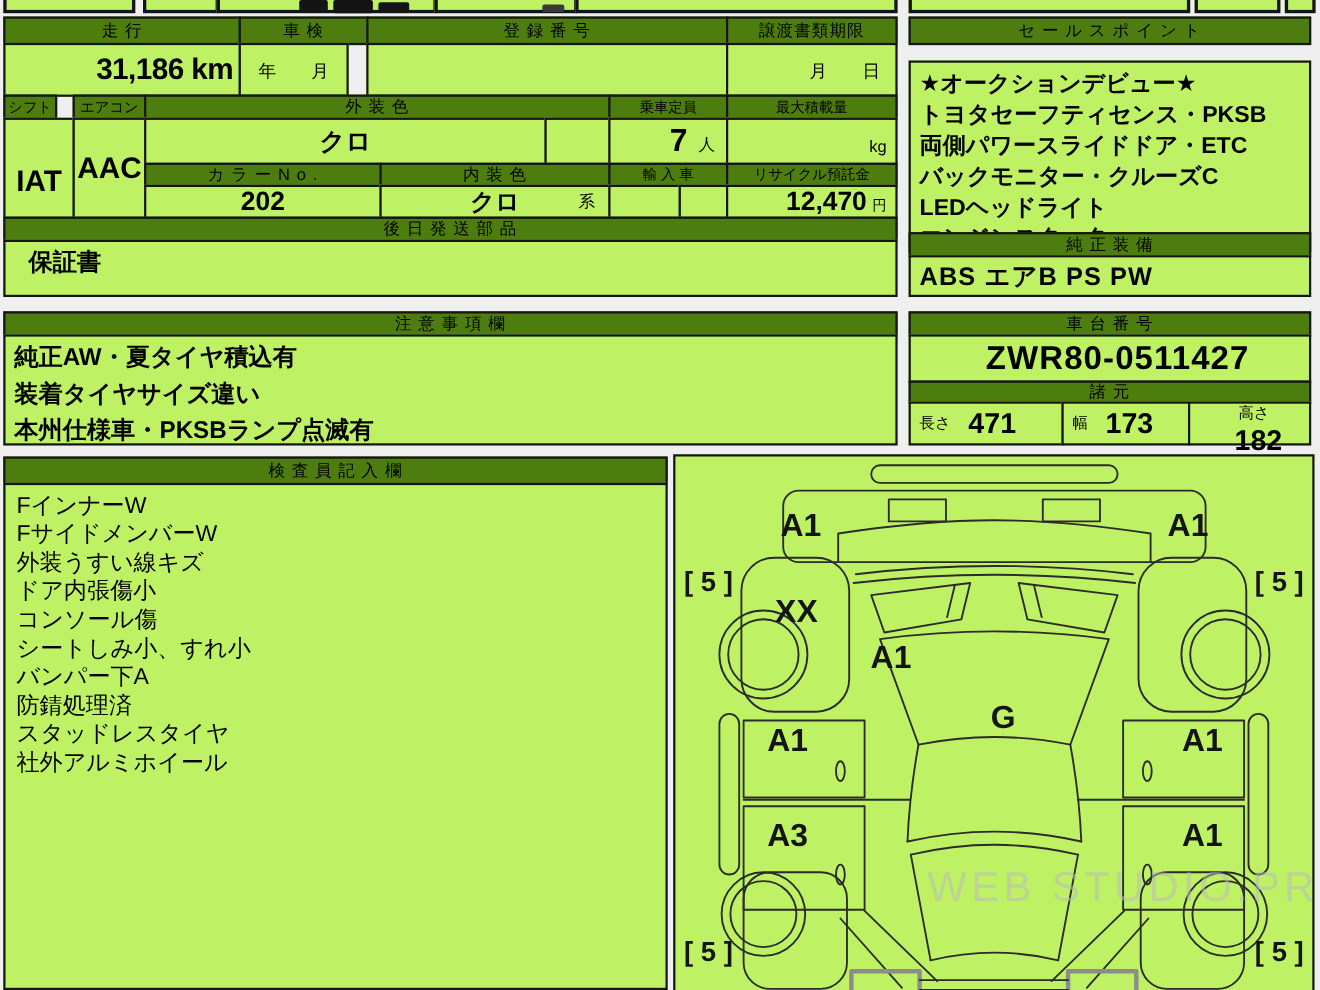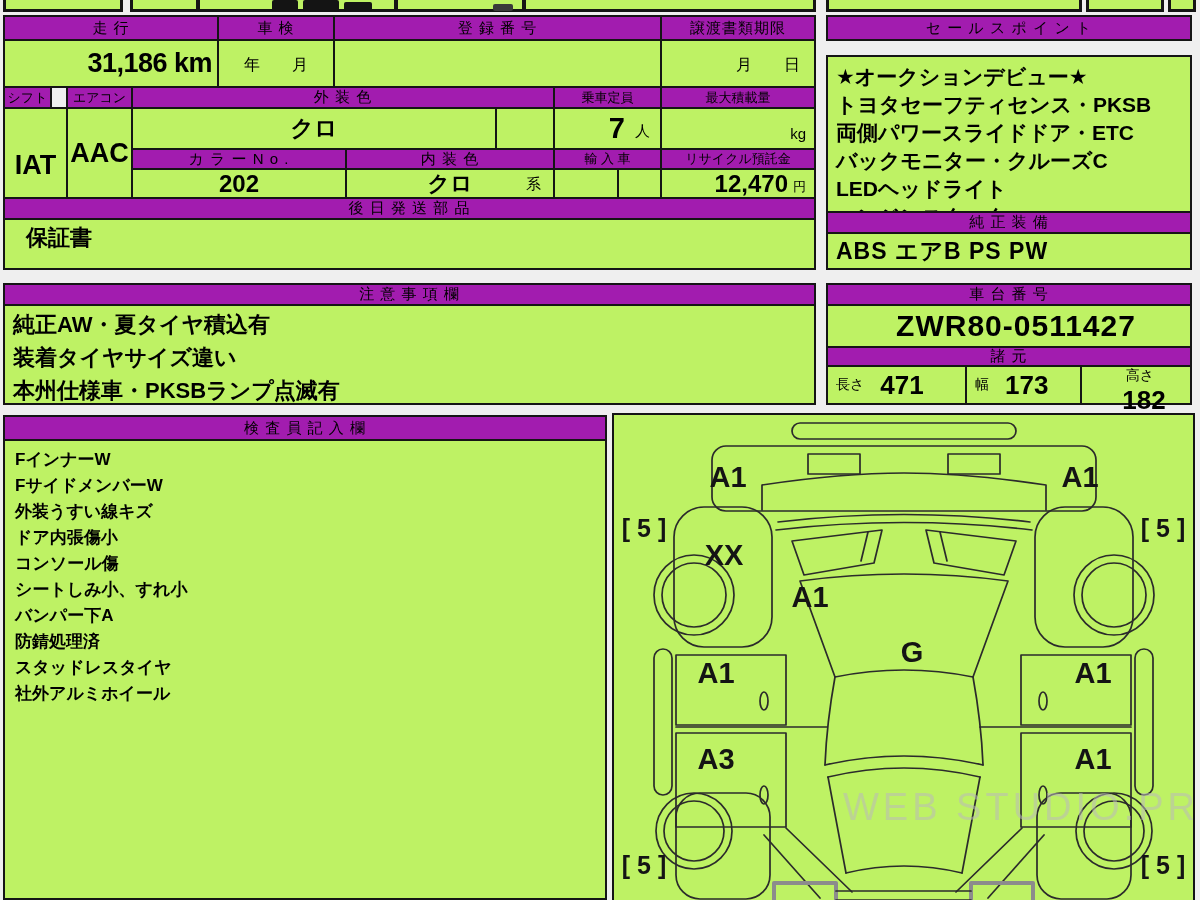--- a/index.html
+++ b/index.html
@@ -1,29 +1,29 @@
 <!DOCTYPE html>
 <html><head>
 <meta charset="utf-8">
 <style>
   html,body{margin:0;padding:0;background:#efefef;}
   #sheet{position:relative;width:1200px;height:900px;overflow:hidden;background:#efefef;
          font-family:"Liberation Sans","DejaVu Sans",sans-serif;color:#000;}
   .cell{position:absolute;box-sizing:border-box;border:2px solid #151515;background:#bef264;}
   .cut{border-width:3px;}
-  .hdr{background:#a21caf;display:flex;align-items:center;justify-content:center;
+  .hdr{background:#4d7c0f;display:flex;align-items:center;justify-content:center;
        font-size:15px;letter-spacing:1px;white-space:nowrap;}
   .hdr.sm{font-size:13px;letter-spacing:0;}
   .flex{display:flex;align-items:center;}
   .jc{justify-content:center;}
   .je{justify-content:flex-end;}
   .bold{font-weight:bold;}
   .frag{position:absolute;background:#141414;border-radius:2px;z-index:3;}
   .sales-line{font-weight:bold;font-size:21px;line-height:28px;white-space:nowrap;}
-  .insp-line{font-weight:bold;font-size:17px;line-height:26px;white-space:nowrap;}
+  .insp-line{font-weight:normal;font-size:21px;line-height:26px;white-space:nowrap;}
   .note-line{font-weight:bold;font-size:22px;line-height:33px;white-space:nowrap;}
   .unit{font-weight:normal;font-size:15px;position:relative;top:3px;}
   .suffix{position:absolute;right:12px;top:50%;transform:translateY(-50%);
           font-weight:normal;font-size:15px;}
   .speclabel{font-size:14px;font-weight:normal;margin-left:8px;}
   .specvalue{font-size:26px;font-weight:bold;margin-left:16px;}
   .watermark{position:absolute;left:843px;top:786px;font-size:38px;letter-spacing:4px;
              color:rgba(185,185,185,0.55);z-index:5;white-space:nowrap;pointer-events:none;}
   svg text{font-family:"Liberation Sans","DejaVu Sans",sans-serif;font-weight:bold;fill:#141414;}
 </style>
@@ -46,21 +46,21 @@
   <div class="frag" style="left:493px;top:4px;width:20px;height:7px;background:#3a3a3a;"></div>
 
   <div class="cell hdr" style="left:3px;top:15px;width:216px;height:26px;">走 行</div>
   <div class="cell hdr" style="left:217px;top:15px;width:118px;height:26px;">車 検</div>
   <div class="cell hdr" style="left:333px;top:15px;width:329px;height:26px;text-align:right;">登 録 番 号</div>
   <div class="cell hdr" style="left:660px;top:15px;width:156px;height:26px;">譲渡書類期限</div>
 
   <div class="cell flex je" style="left:3px;top:39px;width:216px;height:49px;padding-right:5px;">
     <span class="bold" style="font-size:27px;letter-spacing:-0.5px;">31,186 km</span>
   </div>
-  <div class="cell flex jc" style="left:217px;top:39px;width:118px;height:49px;align-items:flex-end;padding-bottom:10px;">
+  <div class="cell flex jc" style="left:217px;top:39px;width:100px;height:49px;align-items:flex-end;padding-bottom:10px;">
     <span style="font-size:16px;">年　　月</span>
   </div>
   <div class="cell" style="left:333px;top:39px;width:329px;height:49px;"></div>
   <div class="cell flex je" style="left:660px;top:39px;width:156px;height:49px;align-items:flex-end;padding:0 14px 10px 0;">
     <span style="font-size:16px;">月　　日</span>
   </div>
 
   <div class="cell hdr sm" style="left:3px;top:86px;width:49px;height:23px;">シフト</div>
   <div class="cell hdr sm" style="left:66px;top:86px;width:67px;height:23px;">エアコン</div>
   <div class="cell hdr" style="left:131px;top:86px;width:424px;height:23px;">外 装 色</div>

